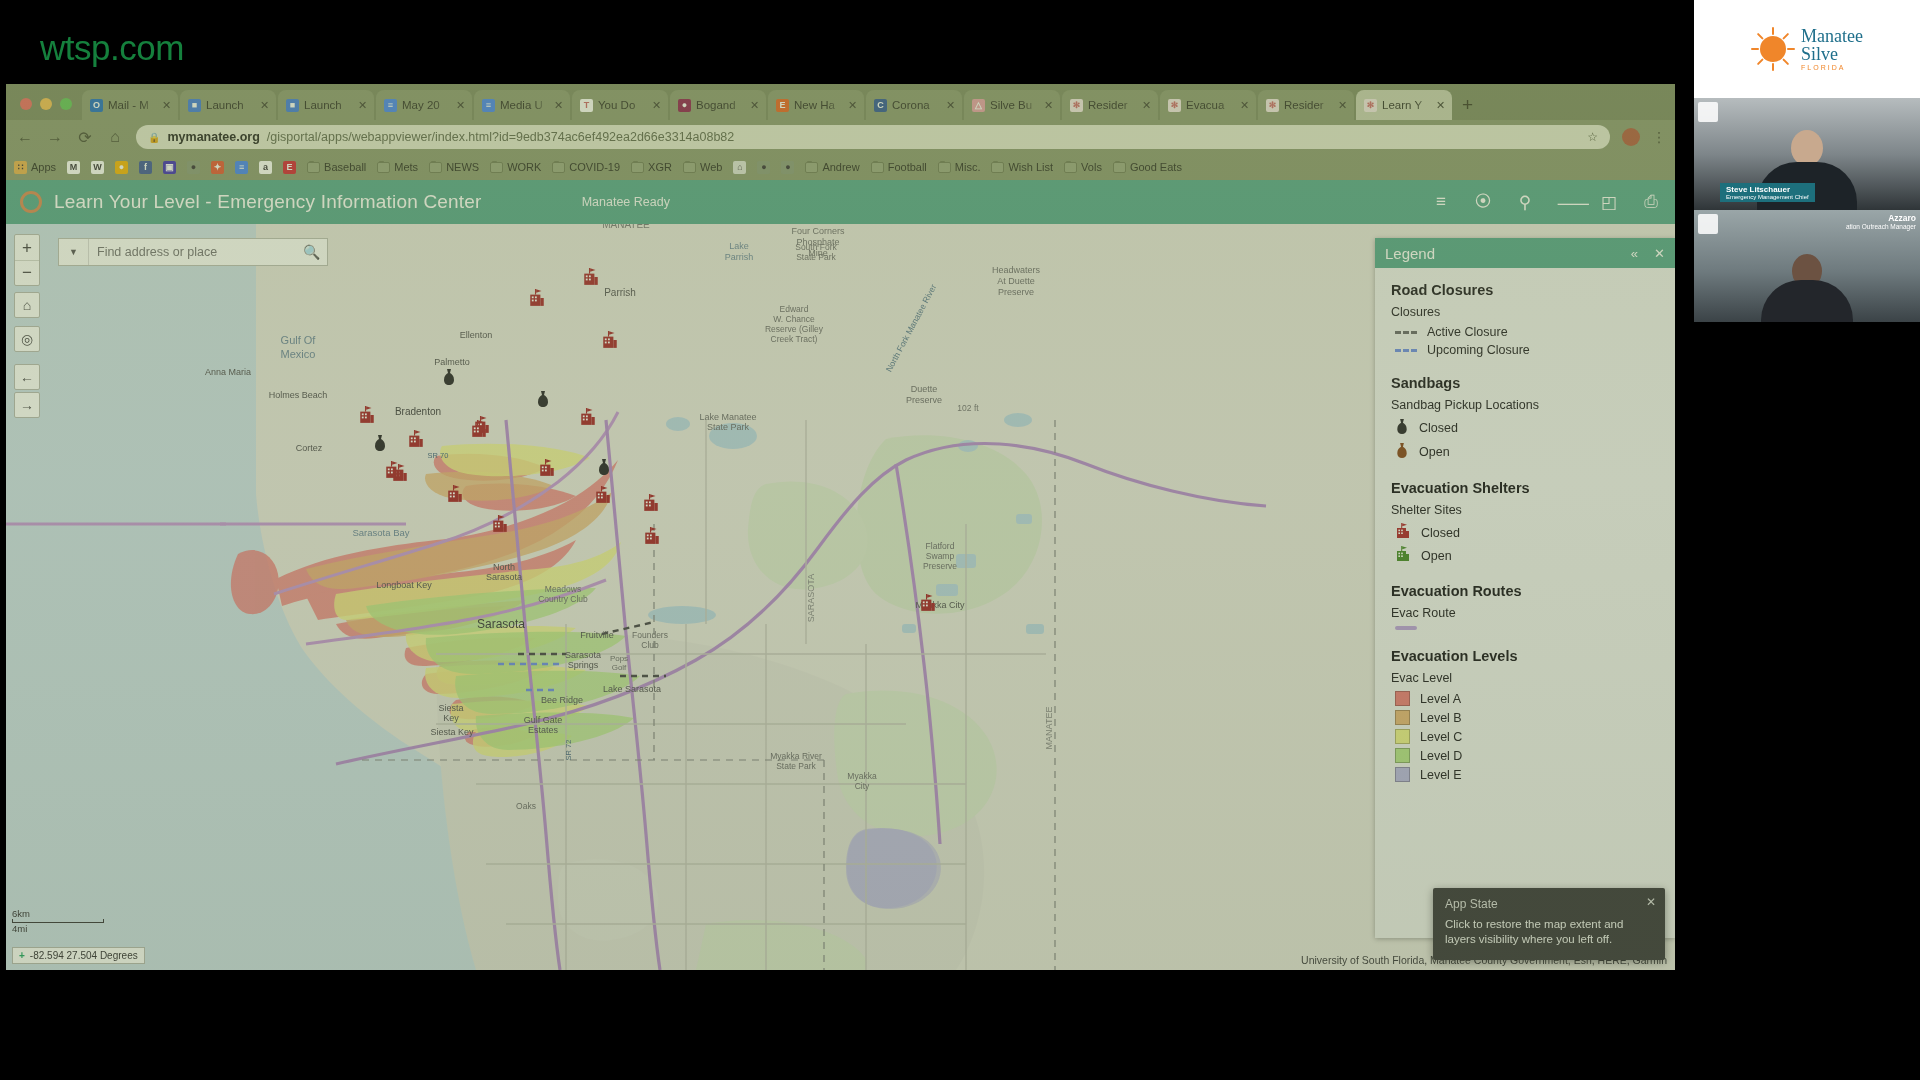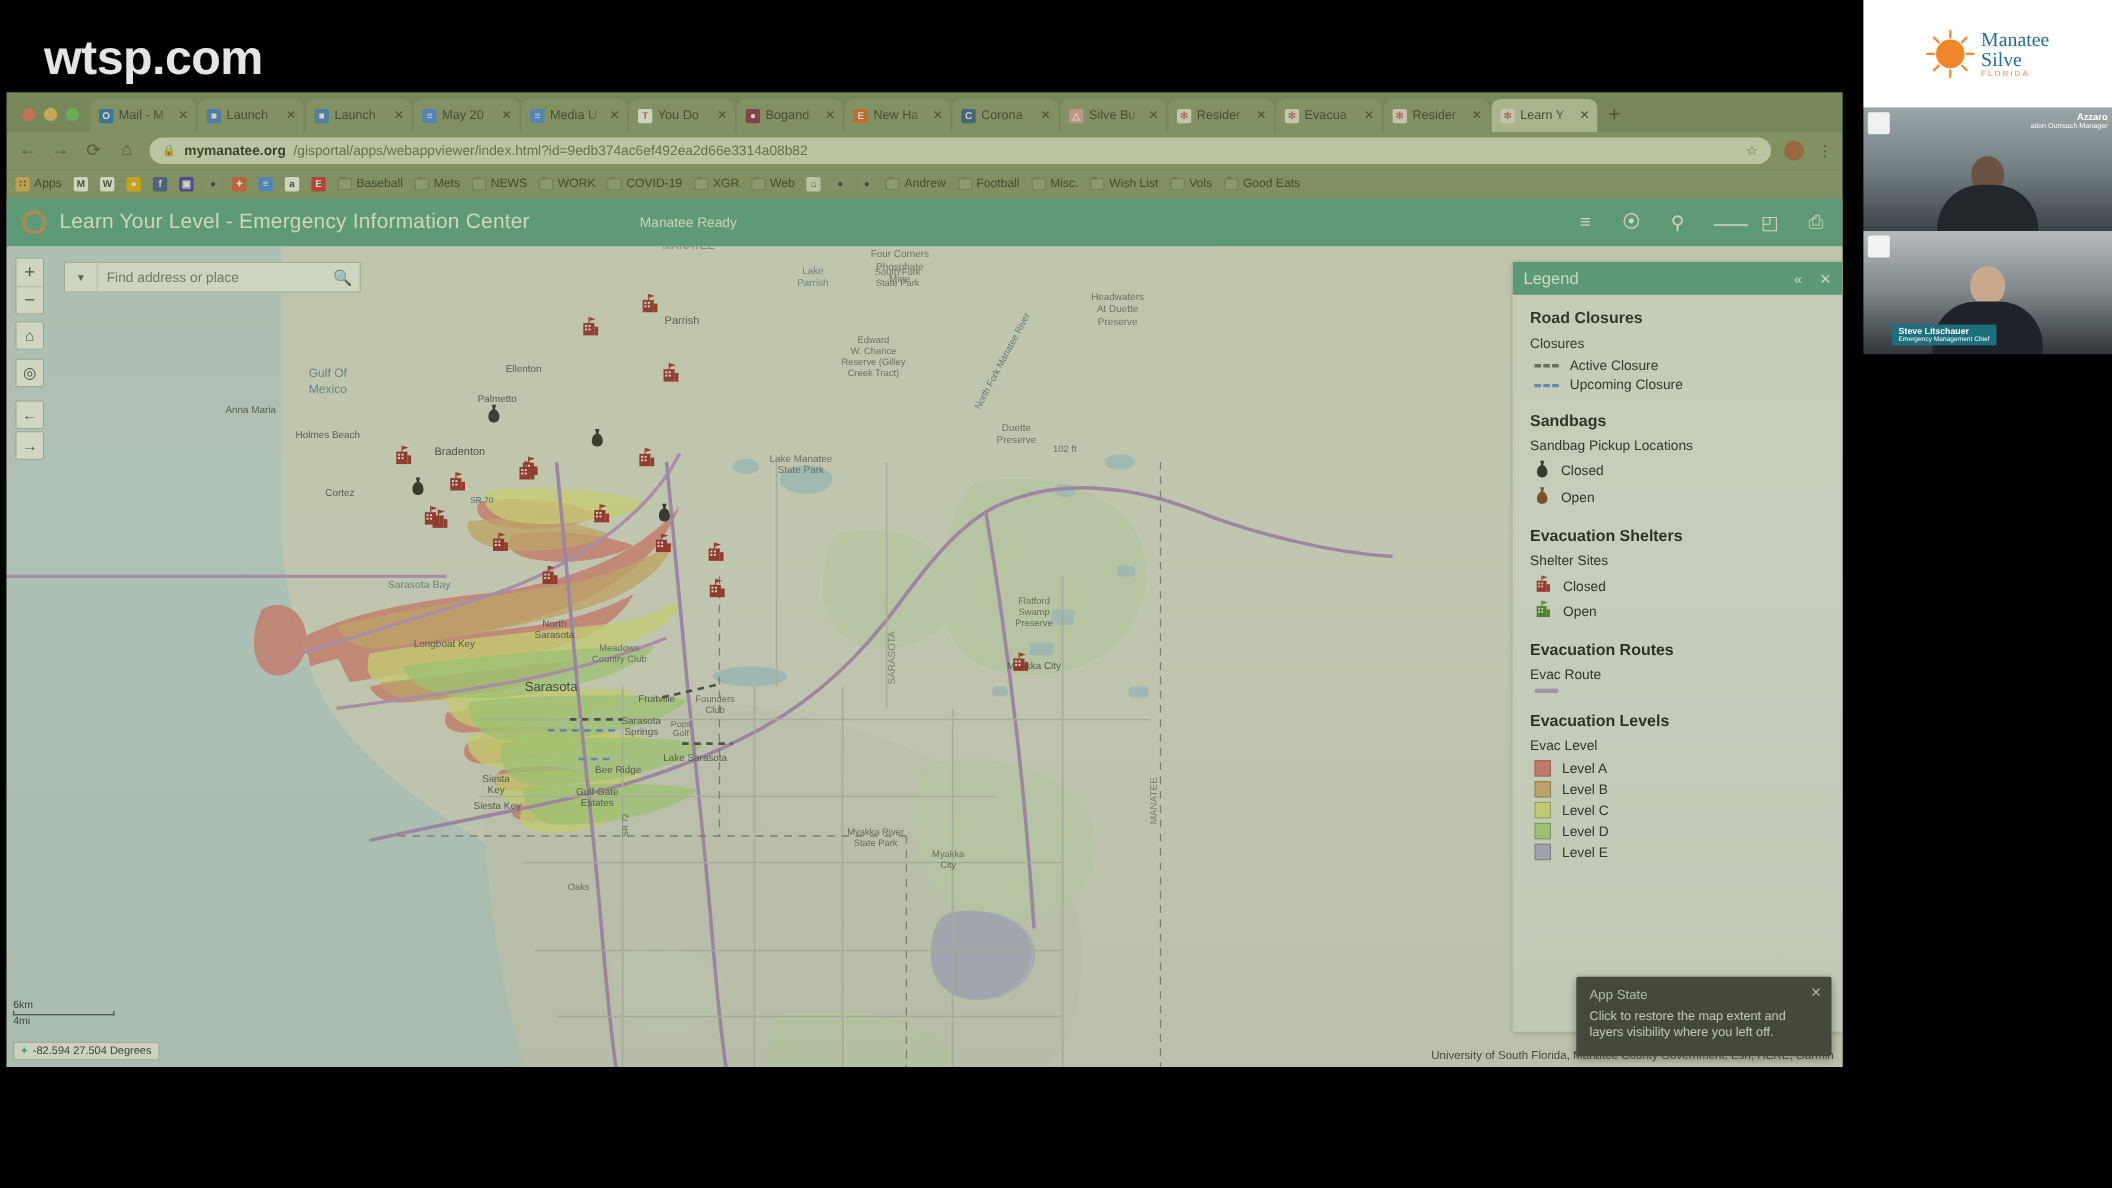--- a/index.html
+++ b/index.html
@@ -7,21 +7,21 @@
     width: 1920px; height: 1080px;
     background: #000;
     font-family: "Liberation Sans", sans-serif;
     overflow: hidden;
   }
   #root { position: relative; width: 1920px; height: 1080px; background:#000; }
 
   
   .watermark {
     position: absolute; left: 40px; top: 28px;
-    color: #e5e5e5; font-size: 44px; font-weight: 700; letter-spacing: -0.5px;
+    color: #15803d; font-size: 35px; font-weight: 400; letter-spacing: -0.5px;
   }
 
   
   .browser {
     position: absolute; left: 6px; top: 84px;
     width: 1669px; height: 886px;
     background: #6f7e57;
     overflow: hidden;
   }
   
@@ -933,37 +933,37 @@
         <div class="ray" style="transform:rotate(270deg)"></div>
         <div class="ray" style="transform:rotate(315deg)"></div>
       </div>
       <div class="mclogo">
         <div class="a">Manatee</div>
         <div class="b">Silve</div>
         <div class="c">FLORIDA</div>
       </div>
     </div>
 
+    <div class="vtile" style="background:linear-gradient(180deg,#b6bcbe,#7e868a 50%,#2f3538);">
+      <div class="badge"></div>
+      <div class="person" style="width:110px;height:80px;">
+        <div class="p-head" style="width:32px;height:36px;top:0px;background:#c8a98e;"></div>
+        <div class="p-body" style="width:100px;height:48px;bottom:0;background:#1d2328;"></div>
+      </div>
+      <div class="lowerthird">
+        <div class="lt1">Steve Litschauer</div>
+        <div class="lt2">Emergency Management Chief</div>
+      </div>
+    </div>
+
     <div class="vtile" style="background:linear-gradient(180deg,#9aa6a8,#6e7a7e 55%,#3b4347);">
       <div class="badge"></div>
       <div class="namebar">
         <div class="n1">Azzaro</div>
         <div class="n2">ation Outreach Manager</div>
       </div>
       <div class="person" style="width:100px;height:70px;">
         <div class="p-head" style="width:30px;height:34px;top:2px;background:#6c5242;"></div>
         <div class="p-body" style="width:92px;height:42px;bottom:0;background:#23262b;"></div>
       </div>
     </div>
-
-    <div class="vtile" style="background:linear-gradient(180deg,#b6bcbe,#7e868a 50%,#2f3538);">
-      <div class="badge"></div>
-      <div class="person" style="width:110px;height:80px;">
-        <div class="p-head" style="width:32px;height:36px;top:0px;background:#c8a98e;"></div>
-        <div class="p-body" style="width:100px;height:48px;bottom:0;background:#1d2328;"></div>
-      </div>
-      <div class="lowerthird">
-        <div class="lt1">Steve Litschauer</div>
-        <div class="lt2">Emergency Management Chief</div>
-      </div>
-    </div>
   </div>
 </div>
 
 </body></html>

